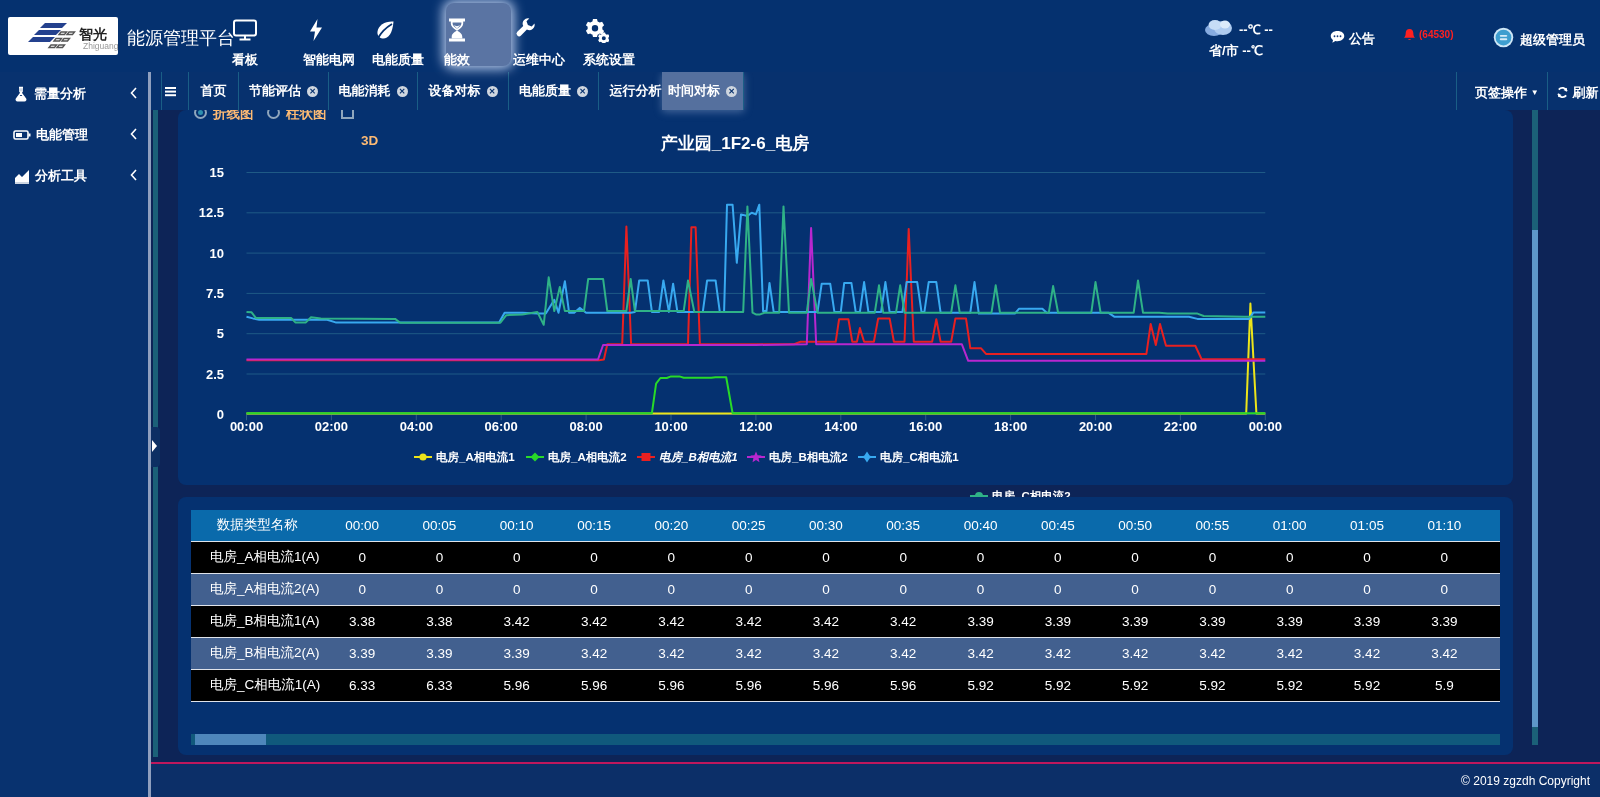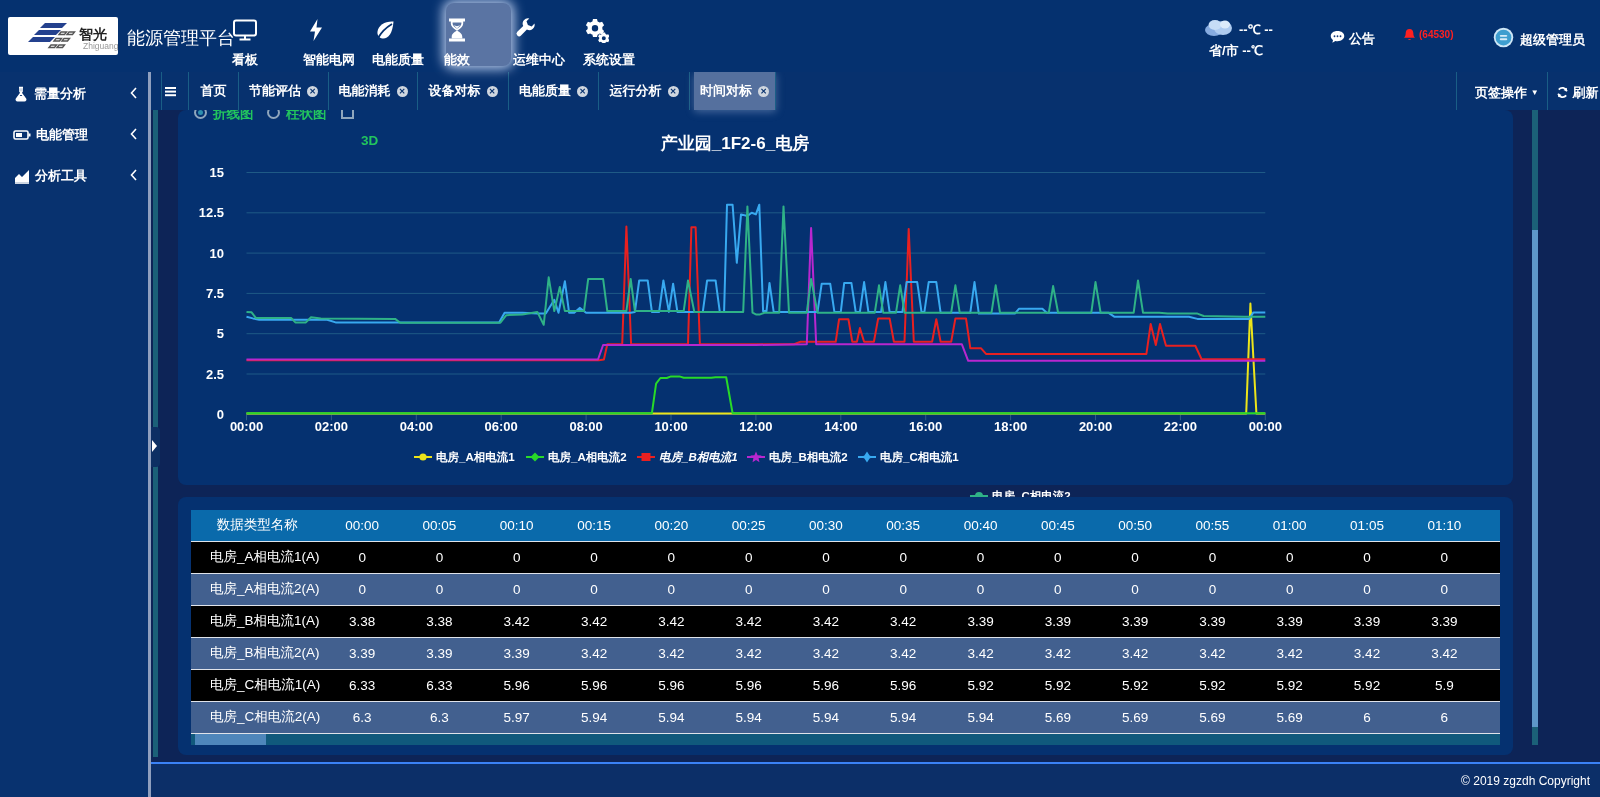--- a/index.html
+++ b/index.html
@@ -27,42 +27,42 @@
 #lscroll{position:absolute;left:153px;top:110px;width:5px;height:647px;background:#1b6078;}
 #collapse{position:absolute;left:151px;top:427px;width:9px;height:40px;background:#0d2f63;border-radius:0 4px 4px 0;z-index:5;}
 #collapse:after{content:"";position:absolute;left:1px;top:13px;border-left:5.5px solid #fff;border-top:6.5px solid transparent;border-bottom:6.5px solid transparent;}
 
 #chartpanel{position:absolute;left:178px;top:110px;width:1335px;height:375px;background:#053170;border-radius:8px;}
 #tablepanel{position:absolute;left:178px;top:497px;width:1335px;height:258px;background:#053170;border-radius:8px;}
 
 .radio{position:absolute;width:13px;height:13px;border:2px solid #8fa6bd;border-radius:50%;background:transparent;}
 .radio.sel:after{content:"";position:absolute;left:2px;top:2px;width:5px;height:5px;border-radius:50%;background:#2e8fae;}
 .chk{position:absolute;width:13px;height:13px;border:2px solid #8fa6bd;}
-.ctl-lb{position:absolute;font-size:13.5px;font-weight:bold;color:#22c55e;}
+.ctl-lb{position:absolute;font-size:13.5px;font-weight:bold;color:#fdba74;}
 #charttitle{position:absolute;left:585px;top:132px;width:300px;text-align:center;font-size:17px;font-weight:bold;}
 .axlab{font-size:13px;font-weight:bold;fill:#fff;font-family:"Liberation Sans",sans-serif;}
 
 .leg{position:absolute;top:450px;height:14px;display:flex;align-items:center;font-size:11.5px;font-weight:bold;}
 .leg .mk{margin-right:4px;}
 
 #dtable{position:absolute;left:191px;top:510px;width:1309px;height:224px;overflow:hidden;}
 table{border-collapse:collapse;table-layout:fixed;width:1369px;}
 td,th{font-weight:normal;font-size:13.5px;text-align:center;white-space:nowrap;overflow:hidden;
  border-bottom:1px solid #dfe3ea;padding:0;}
 tr.hd{height:31px;background:#0a6aab;}
 tr.odd{height:32px;background:#000000;}
 tr.even{height:32px;background:#42608f;}
 td:first-child{text-align:left;padding-left:19px;}
 #hscroll{position:absolute;left:191px;top:734px;width:1309px;height:11px;background:#10597c;}
 #hthumb{position:absolute;left:4px;top:0;width:71px;height:11px;background:#4e86bb;}
 
 #vtrack{position:absolute;left:1532px;top:110px;width:6px;height:635px;background:#1b6078;}
 #vthumb{position:absolute;left:1532px;top:230px;width:6px;height:497px;background:#5e97c9;}
 
-#footer{position:absolute;left:150px;top:762px;width:1450px;height:35px;background:#0c2f68;border-top:2px solid #3b82f6;
+#footer{position:absolute;left:150px;top:762px;width:1450px;height:35px;background:#0c2f68;border-top:2px solid #be185d;
  font-size:12px;display:flex;align-items:center;justify-content:flex-end;padding-right:10px;}
 </style></head>
 <body>
 <div id="header">
 <div id="navactive"></div>
 <div id="logo"><svg width="110" height="38" viewBox="0 0 110 38">
 <g fill="#24418e" transform="translate(12,0)">
 <polygon points="25,6 47,6 42,11 20,11"></polygon>
 <polygon points="19,13 41,13 36,18 14,18"></polygon>
 <polygon points="13,20 35,20 30,25 8,25"></polygon>
@@ -140,21 +140,21 @@
 <div id="tabbar">
 <div class="abs" style="left:15px;top:14.5px;width:11px;height:2.2px;background:#fff;box-shadow:0 3.6px 0 #fff,0 7.2px 0 #fff;"></div>
 <div class="abs" style="left:11px;top:0;width:1px;height:38px;background:#1a5e86;"></div>
 <div class="abs" style="left:38px;top:0;width:1px;height:38px;background:#1a5e86;"></div>
 <div class="tb" style="left:39px;width:50px;">首页</div>
 <div class="tb" style="left:89px;width:90px;">节能评估<span class="tbx">✕</span></div>
 <div class="tb" style="left:179px;width:89px;">电能消耗<span class="tbx">✕</span></div>
 <div class="tb" style="left:268px;width:91px;">设备对标<span class="tbx">✕</span></div>
 <div class="tb" style="left:359px;width:90px;">电能质量<span class="tbx">✕</span></div>
 <div class="tb" style="left:449px;width:91px;">运行分析<span class="tbx">✕</span></div>
-<div class="tb" style="left:544px;width:82px;background:#55709e;box-shadow:0 2px 8px rgba(190,205,235,.35);">时间对标<span class="tbx">✕</span></div>
+<div class="tb" style="left:512px;width:82px;background:#55709e;box-shadow:0 2px 8px rgba(190,205,235,.35);">时间对标<span class="tbx">✕</span></div>
 <div class="abs" style="left:1306px;top:0;width:1px;height:38px;background:#1a5e86;"></div>
 <div class="abs" style="left:1397px;top:0;width:1px;height:38px;background:#1a5e86;"></div>
 <div class="abs" style="left:1325px;top:12px;font-size:13px;font-weight:bold;">页签操作 <span style="font-size:8px;vertical-align:2px;">▼</span></div>
 <div class="abs" style="left:1406px;top:12px;font-size:13px;font-weight:bold;white-space:nowrap;"><svg width="13" height="13" viewBox="0 0 13 13" style="vertical-align:-2px;">
         <path d="M2.2 7.8 a4.6 4.6 0 0 0 8 1.6" fill="none" stroke="#fff" stroke-width="1.8"></path>
         <path d="M10.8 5.2 a4.6 4.6 0 0 0 -8 -1.6" fill="none" stroke="#fff" stroke-width="1.8"></path>
         <path d="M10.9 1.7 L10.9 5.5 L7.4 4.1 Z" fill="#fff"></path>
         <path d="M2.1 11.3 L2.1 7.5 L5.6 8.9 Z" fill="#fff"></path>
       </svg> 刷新</div>
 </div>
@@ -401,39 +401,20 @@
           <td>5.96</td>
           <td>5.92</td>
           <td>5.92</td>
           <td>5.92</td>
           <td>5.92</td>
           <td>5.92</td>
           <td>5.92</td>
           <td>5.9</td>
           <td>5.9</td>
         </tr>
-<tr class="even">
-          <td>电房_C相电流2(A)</td>
-          <td>6.3</td>
-          <td>6.3</td>
-          <td>5.97</td>
-          <td>5.94</td>
-          <td>5.94</td>
-          <td>5.94</td>
-          <td>5.94</td>
-          <td>5.94</td>
-          <td>5.94</td>
-          <td>5.69</td>
-          <td>5.69</td>
-          <td>5.69</td>
-          <td>5.69</td>
-          <td>6</td>
-          <td>6</td>
-          <td></td>
-        </tr>
 </tbody>
     </table>
   </div>
 <div id="hscroll">
     <div id="hthumb"></div>
   </div>
 <div id="vtrack"></div>
 <div id="vthumb"></div>
 <div id="sscroll"></div>
 <div id="lscroll"></div>

